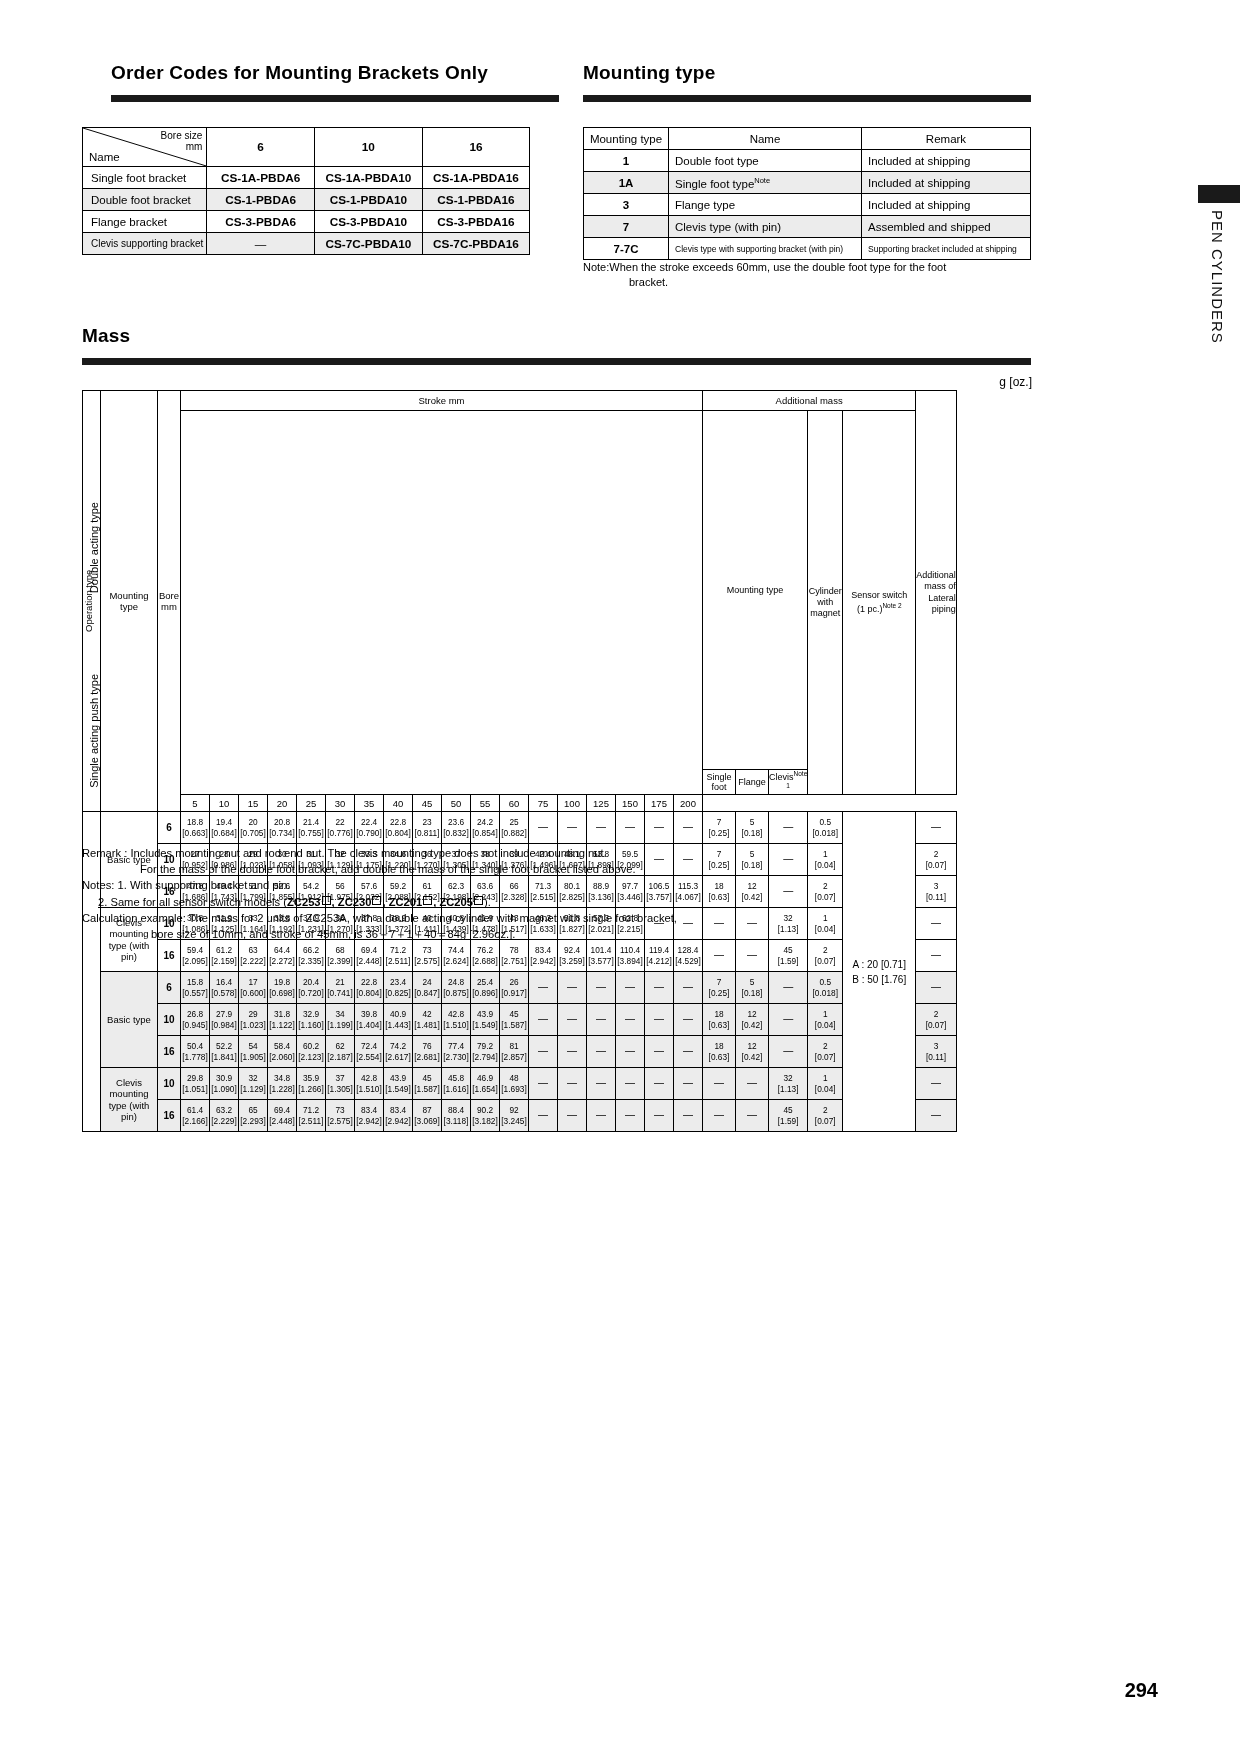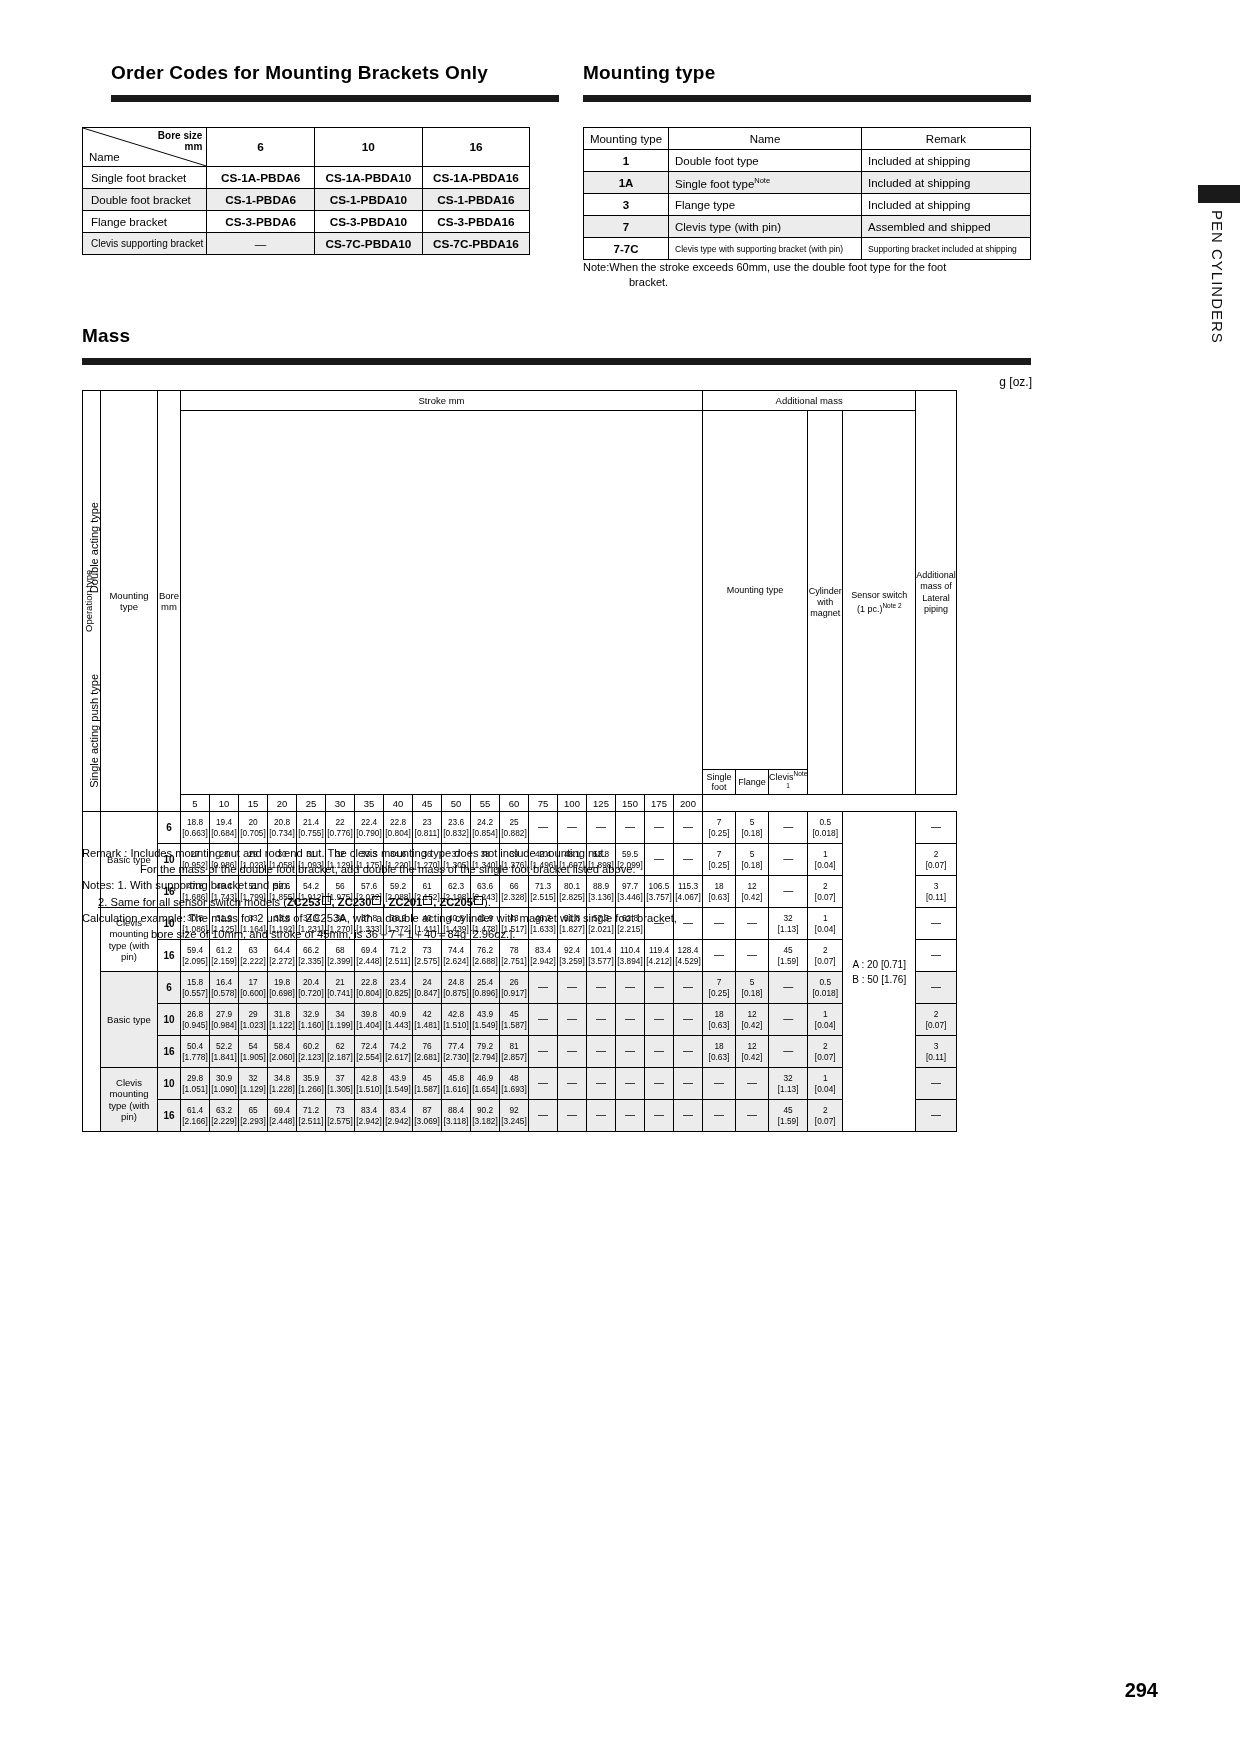--- a/index.html
+++ b/index.html
@@ -29,21 +29,21 @@
   td,th{font-weight:normal;text-align:center;vertical-align:middle;}
 
   
   .tbl-order{position:absolute;left:82px;top:127px;width:448px;font-size:11.5px;}
   .tbl-order td{border:1px solid #000;height:21px;padding:0 2px;}
   .tbl-order .hdr-corner{position:relative;height:38px;width:128px;padding:0;}
   .tbl-order .nm{text-align:left;padding-left:8px;font-size:11.5px;}
   .tbl-order .bold{font-weight:bold;font-size:11.8px;}
   .tbl-order .small{font-size:10px;}
   .diag{position:absolute;left:0;top:0;width:100%;height:100%;}
-  .bore-lbl{position:absolute;right:4px;top:3px;font-size:10px;text-align:right;line-height:1.05;font-weight:bold;}
+  .bore-lbl{position:absolute;right:4px;top:3px;font-size:10px;text-align:right;line-height:1.05;}
   .name-lbl{position:absolute;left:6px;bottom:3px;font-size:11.5px;}
   .shade{background:#ececec;}
 
   
   .tbl-mt{position:absolute;left:583px;top:127px;width:448px;font-size:11.5px;}
   .tbl-mt td{border:1px solid #000;height:21px;padding:0 3px;}
   .tbl-mt .l{text-align:left;padding-left:6px;}
   .tbl-mt .c1{width:78px;}
   .tbl-mt .c2{width:186px;}
   .tbl-mt .b{font-weight:bold;}
@@ -201,21 +201,21 @@
       </td>
       <td rowspan="4" class="mtn">Mounting type</td>
       <td rowspan="4" class="bore">
         <div style="font-size:9.5px;font-weight:normal;line-height:1.2;">
           <span>Bore</span><br>
           <span>mm</span>
         </div>
       </td>
       <td colspan="18" class="hd" style="height:19px;">Stroke mm</td>
       <td colspan="5" class="hd">Additional mass</td>
-      <td rowspan="3" class="hd2" style="width:36px;line-height:1.25;">Additional mass of Lateral piping</td>
+      <td rowspan="3" class="hd2" style="width:36px;line-height:1.25;text-align:right;">Additional mass of Lateral piping</td>
     </tr>
     <tr>
       <td rowspan="2" colspan="18" style="border:none;padding:0;height:0;"></td>
       <td colspan="3" class="hd2">Mounting type</td>
       <td rowspan="2" class="hd2" style="width:34px;line-height:1.2;text-align:center;">Cylinder with magnet</td>
       <td rowspan="2" class="hd2" style="width:72px;line-height:1.3;">
         <span>Sensor switch</span><br>
         <span>(1 pc.)</span><span class="sup">Note 2</span>
       </td>
     </tr>

